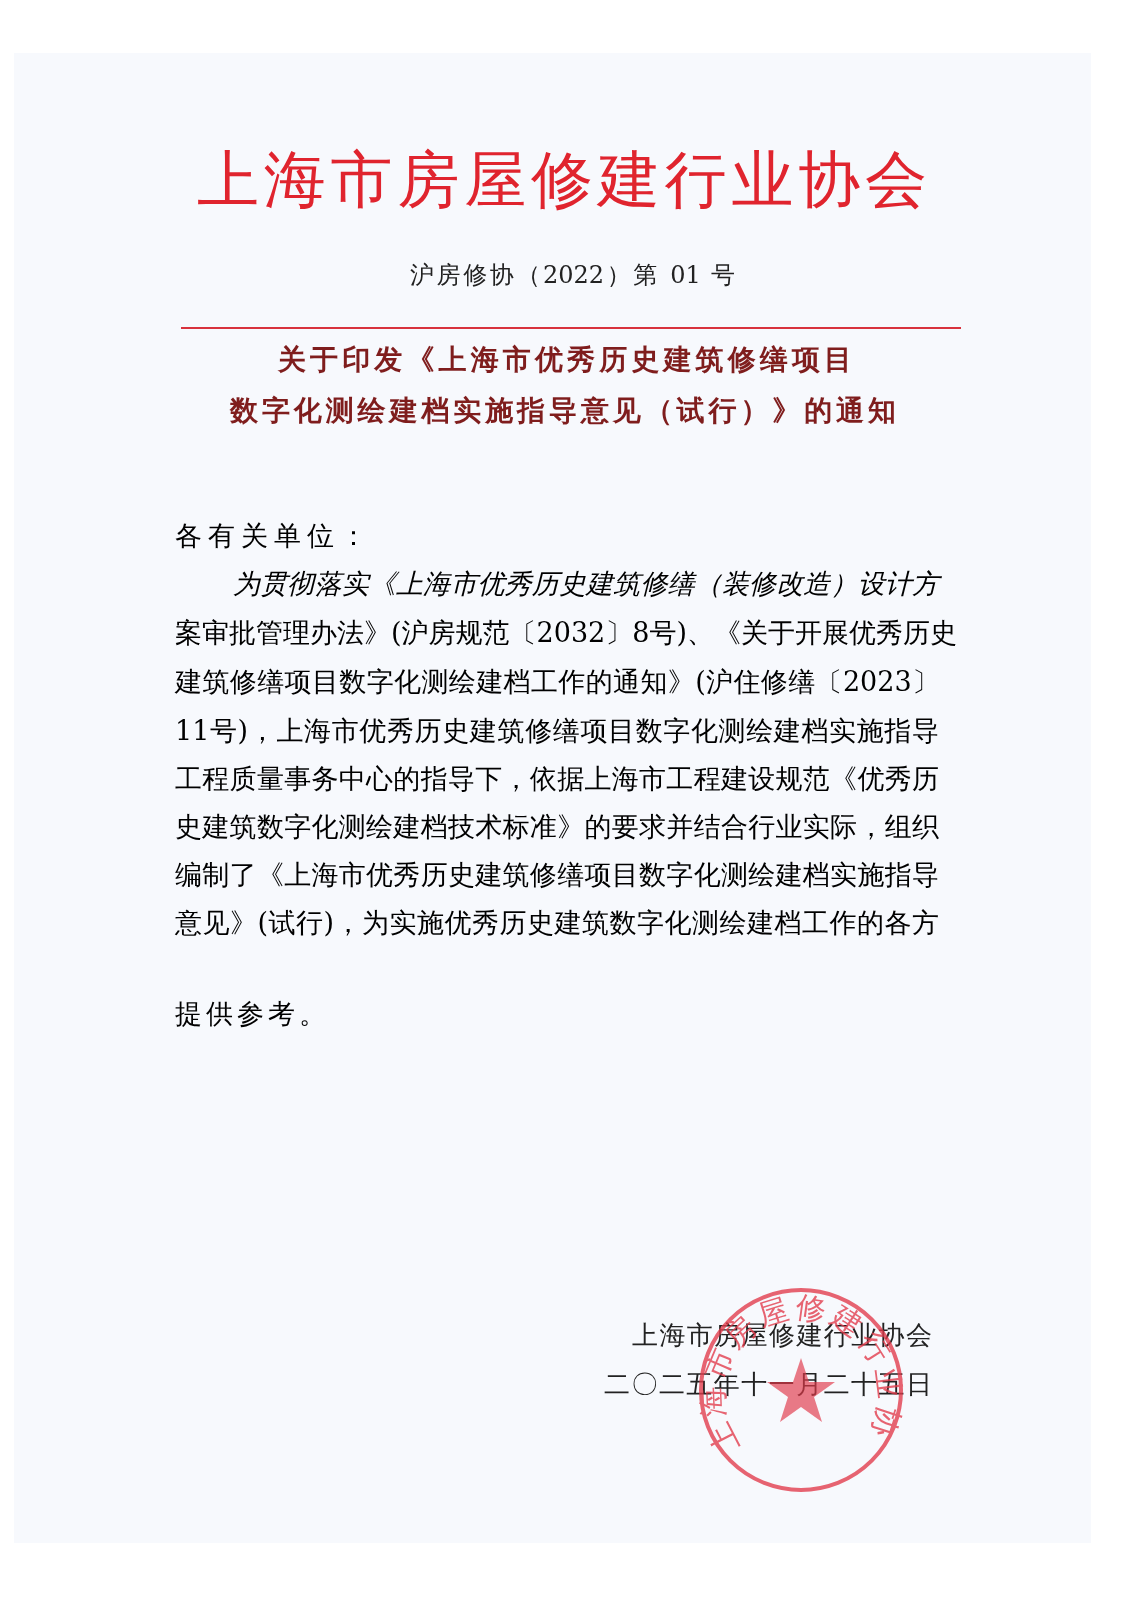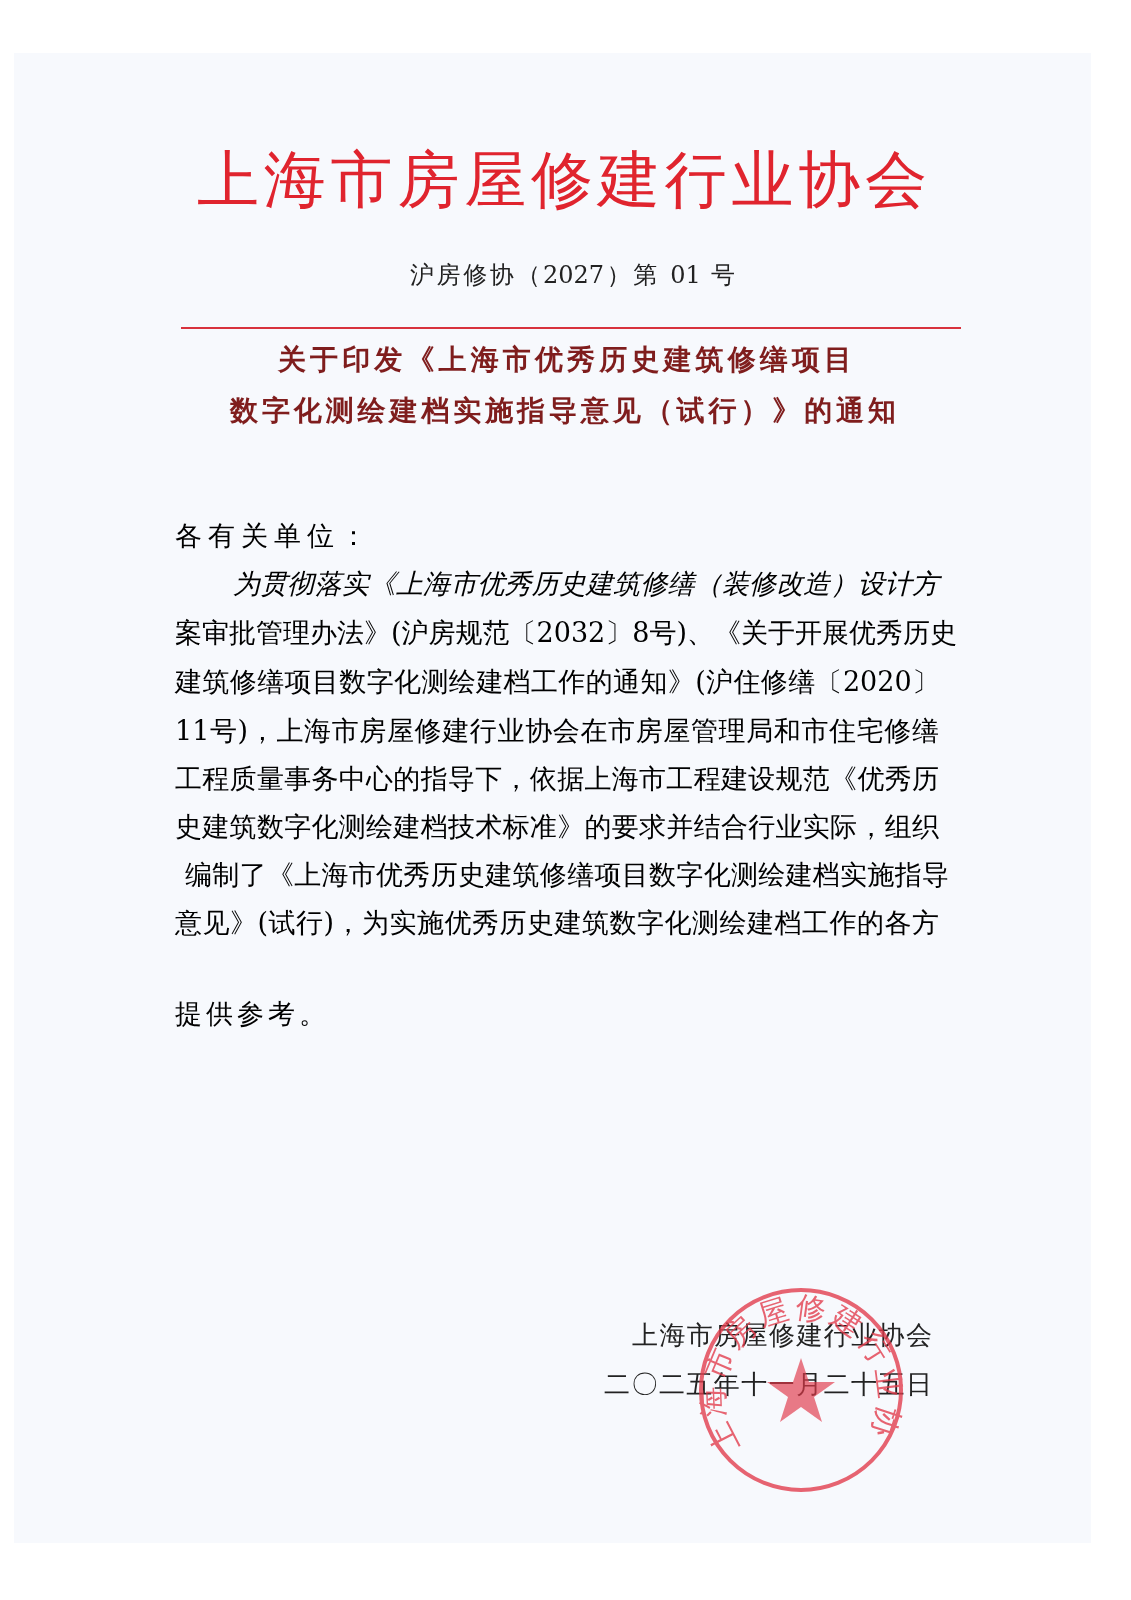--- a/index.html
+++ b/index.html
@@ -40,35 +40,35 @@
   .sig-org { left: 632px; top: 1315px; width: 300px; }
   .sig-date { left: 604px; top: 1364px; width: 328px; }
   .stamp { left: 697px; top: 1286px; width: 208px; height: 208px; opacity: 0.78; }
 </style>
 </head>
 <body>
 
 <div class="page"></div>
 
 <div class="abs org-title">上海市房屋修建行业协会</div>
-<div class="abs doc-number">沪房修协（2027）第 01 号</div>
+<div class="abs doc-number">沪房修协（2022）第 01 号</div>
 <div class="abs red-rule"></div>
 
 <div class="abs subject subject-1">关于印发《上海市优秀历史建筑修缮项目</div>
 <div class="abs subject subject-2">数字化测绘建档实施指导意见（试行）》的通知</div>
 
 <div class="abs body-line greeting">各有关单位：</div>
 
 <div class="abs body-line" style="left:233px; top:564px; width:706px;font-style:italic;">为贯彻落实《上海市优秀历史建筑修缮（装修改造）设计方</div>
 <div class="abs body-line" style="left:175px; top:613px; width:764px;">案审批管理办法》(沪房规范〔2032〕8号)、《关于开展优秀历史</div>
-<div class="abs body-line" style="left:175px; top:662px; width:764px;">建筑修缮项目数字化测绘建档工作的通知》(沪住修缮〔2020〕</div>
-<div class="abs body-line" style="left:175px; top:711px; width:764px;">11号)，上海市房屋修建行业协会在市房屋管理局和市住宅修缮</div>
+<div class="abs body-line" style="left:175px; top:662px; width:764px;">建筑修缮项目数字化测绘建档工作的通知》(沪住修缮〔2023〕</div>
+<div class="abs body-line" style="left:175px; top:711px; width:764px;">11号)，上海市优秀历史建筑修缮项目数字化测绘建档实施指导</div>
 <div class="abs body-line" style="left:175px; top:759px; width:764px;">工程质量事务中心的指导下，依据上海市工程建设规范《优秀历</div>
 <div class="abs body-line" style="left:175px; top:807px; width:764px;">史建筑数字化测绘建档技术标准》的要求并结合行业实际，组织</div>
-<div class="abs body-line" style="left:185px; top:855px; width:764px;">编制了《上海市优秀历史建筑修缮项目数字化测绘建档实施指导</div>
+<div class="abs body-line" style="left:175px; top:855px; width:764px;">编制了《上海市优秀历史建筑修缮项目数字化测绘建档实施指导</div>
 <div class="abs body-line" style="left:175px; top:903px; width:764px;">意见》(试行)，为实施优秀历史建筑数字化测绘建档工作的各方</div>
 <div class="abs body-line" style="left:175px; top:994px; width:125px; text-align-last:auto; letter-spacing:4px;">提供参考。</div>
 
 <div class="abs sig sig-org">上海市房屋修建行业协会</div>
 <div class="abs sig sig-date">二〇二五年十一月二十五日</div>
 
 <svg class="abs stamp" viewBox="0 0 208 208" xmlns="http://www.w3.org/2000/svg">
   <defs>
     <path id="sealArc" d="M 44 160 A 78 78 0 1 1 164 160"></path>
   </defs>

